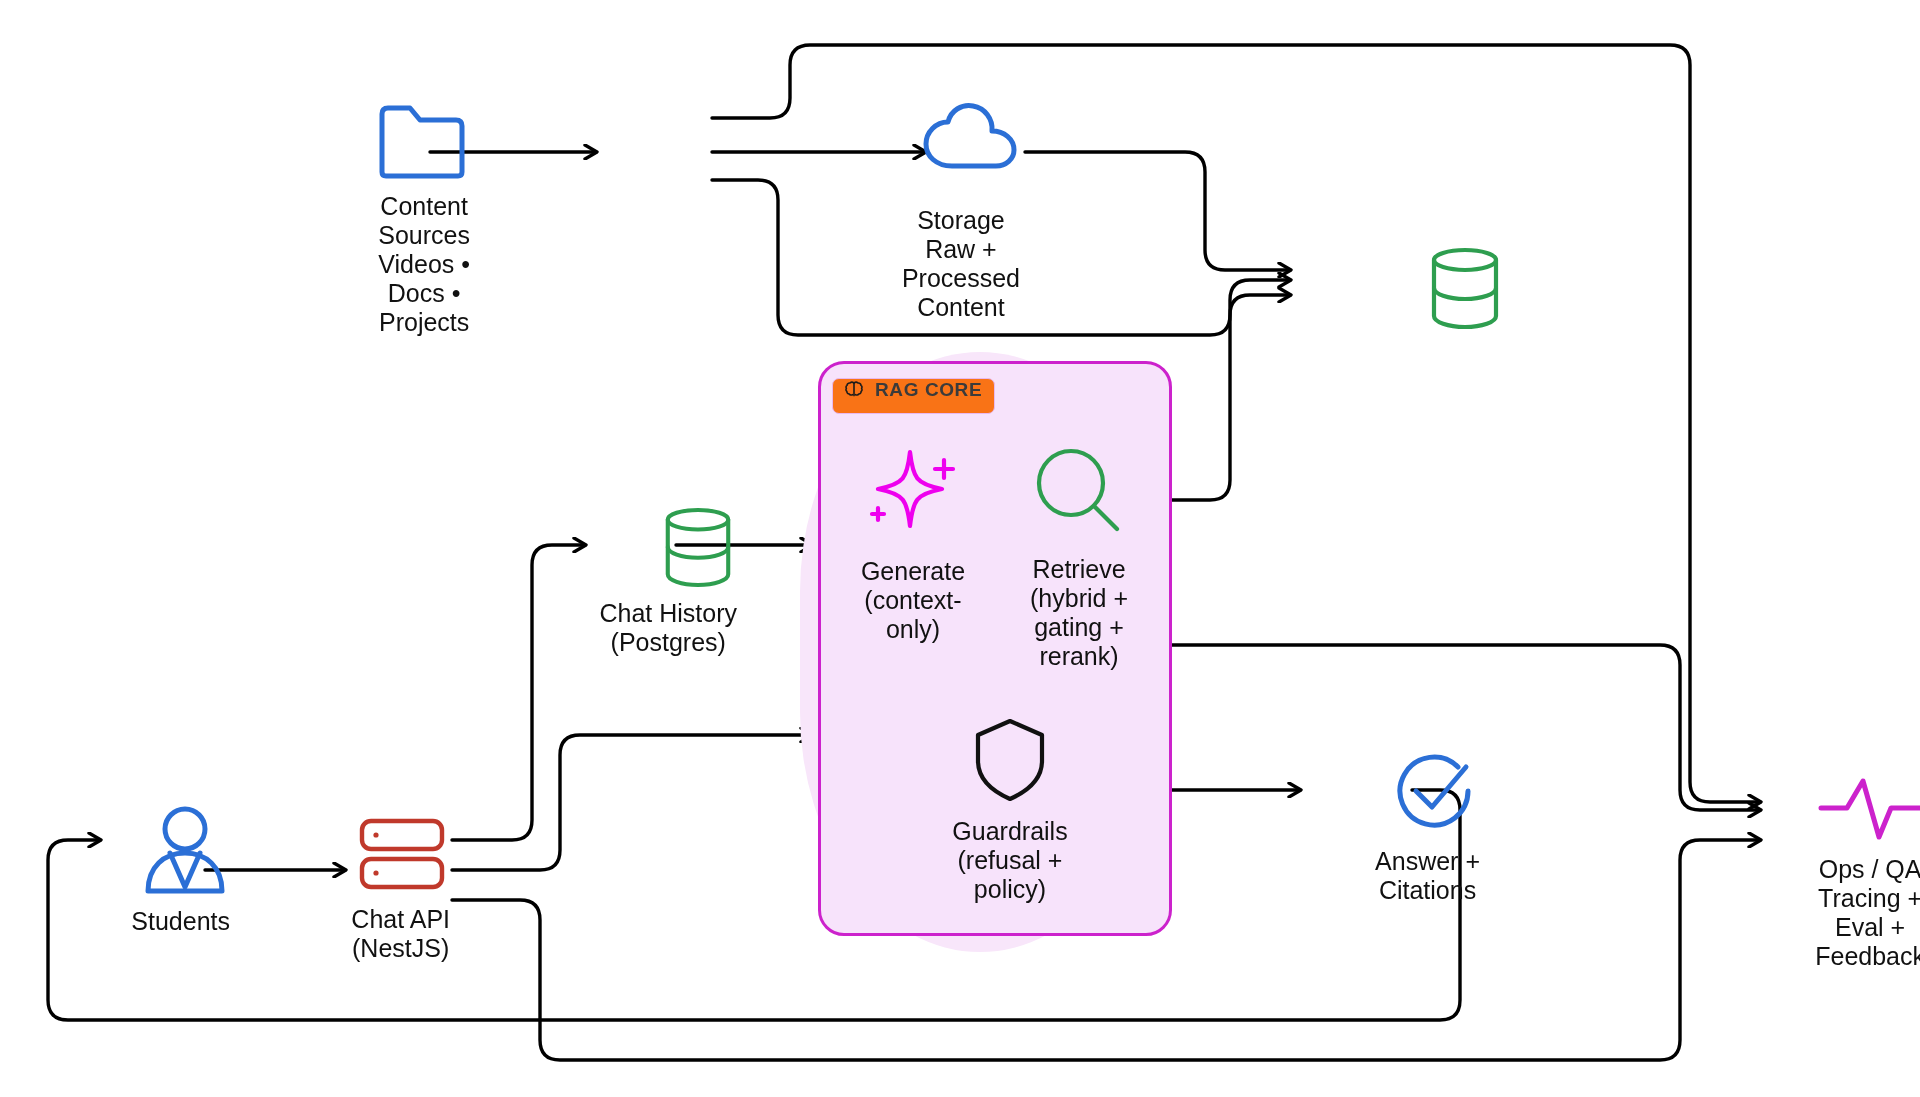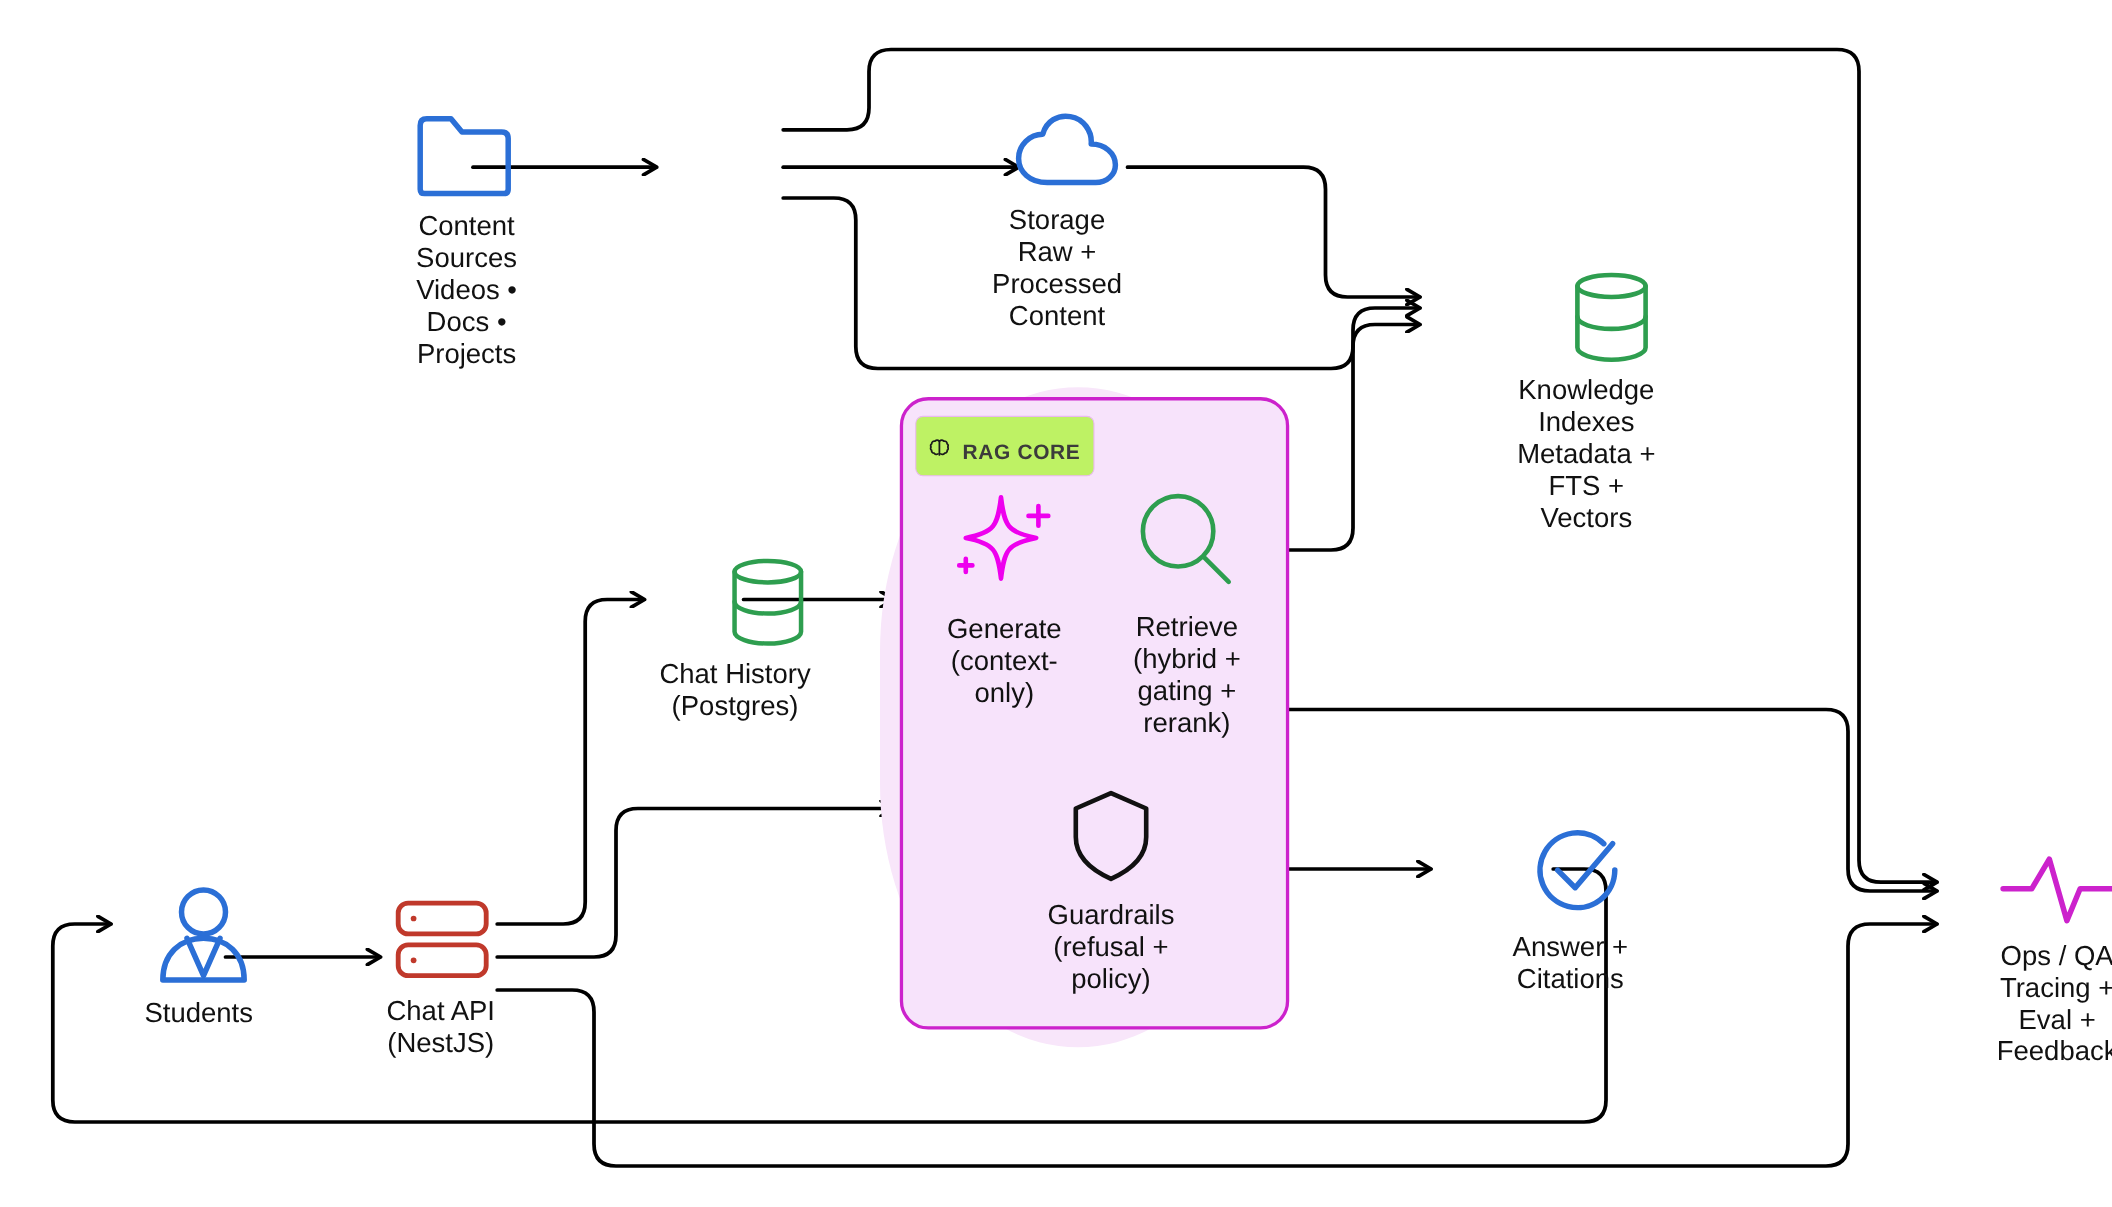--- a/index.html
+++ b/index.html
@@ -22,23 +22,23 @@
   #ragcore-halo{
     position:absolute;left:800px;top:352px;width:360px;height:600px;
     background:#f8e6fa;border-radius:180px/240px;
   }
   #ragcore{
     position:absolute;left:818px;top:361px;width:348px;height:569px;
     background:#f7e3fb;border:3.5px solid #cc22cc;border-radius:26px;
   }
   #ragcore-badge{
     position:absolute;left:832px;top:378px;
-    display:flex;align-items:center;gap:9px;
-    background:#bef264;border:1.5px solid #e9b9ef;border-radius:7px;
-    padding:18px 12px 6px 9px;
+    display:flex;align-items:flex-start;gap:9px;
+    background:#f97316;border:1.5px solid #e9b9ef;border-radius:7px;
+    padding:0 12px 6px 9px;
   }
   #ragcore-badge .lbl{
     font-size:19px;font-weight:bold;color:#3b3b3b;letter-spacing:.6px;
   }
   .inner-node{position:absolute;display:flex;flex-direction:column;align-items:center;}
   .inner-node .cap{
     margin-top:8px;text-align:center;color:#111111;
     font-size:25px;line-height:29px;white-space:pre-line;
   }
 </style>
@@ -154,46 +154,41 @@
       </svg>
     </span>
     <div class="cap">Content
 Sources
 Videos •
 Docs •
 Projects</div>
   </div>
 
 
-  <div class="node" style="left:830px;top:100px;width:190px;">
+  <div class="node" style="left:830px;top:100px;width:190px;gap:20px;">
     <span class="glyph">
       <svg width="100" height="76" viewBox="0 0 100 76" fill="none" stroke="#2b6fd6" stroke-width="5" stroke-linecap="round" stroke-linejoin="round">
         <path d="M32 66 C16 66 6 56 6 44 C6 32 16 22 28 22 C31 10 42 4 53 6
                  C65 8 73 19 72 31 C84 31 94 39 94 50 C94 59 86 66 76 66 Z"></path>
       </svg>
     </span>
     <div class="cap">Storage
 Raw +
 Processed
 Content</div>
   </div>
 
   <div class="node" style="left:1290px;top:245px;width:215px;">
     <span class="glyph">
       <svg width="80" height="86" viewBox="0 0 80 86" fill="none" stroke="#2e9e4f" stroke-width="4.2" stroke-linecap="round" stroke-linejoin="round">
         <ellipse cx="40" cy="15" rx="31" ry="10"></ellipse>
         <path d="M9 15 L9 71 C9 77 23 82 40 82 C57 82 71 77 71 71 L71 15"></path>
         <path d="M9 43 C9 49 23 54 40 54 C57 54 71 49 71 43"></path>
       </svg>
     </span>
-    <div class="cap">Knowledge
-Indexes
-Metadata +
-FTS +
-Vectors</div>
   </div>
 
   <div class="node" style="left:80px;top:805px;width:150px;">
     <span class="glyph">
       <svg width="90" height="92" viewBox="0 0 90 92" fill="none" stroke="#2b6fd6" stroke-width="5" stroke-linecap="round" stroke-linejoin="round">
         <circle cx="45" cy="24" r="20"></circle>
         <path d="M8 86 C8 62 24 48 45 48 C66 48 82 62 82 86 Z"></path>
         <path d="M30 48 L45 82 L60 48"></path>
       </svg>
     </span>

